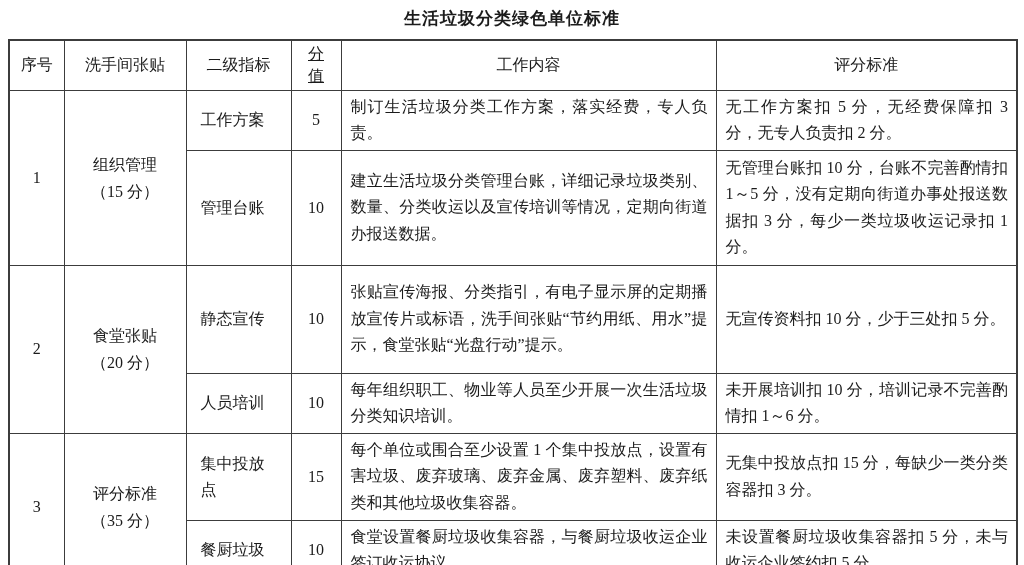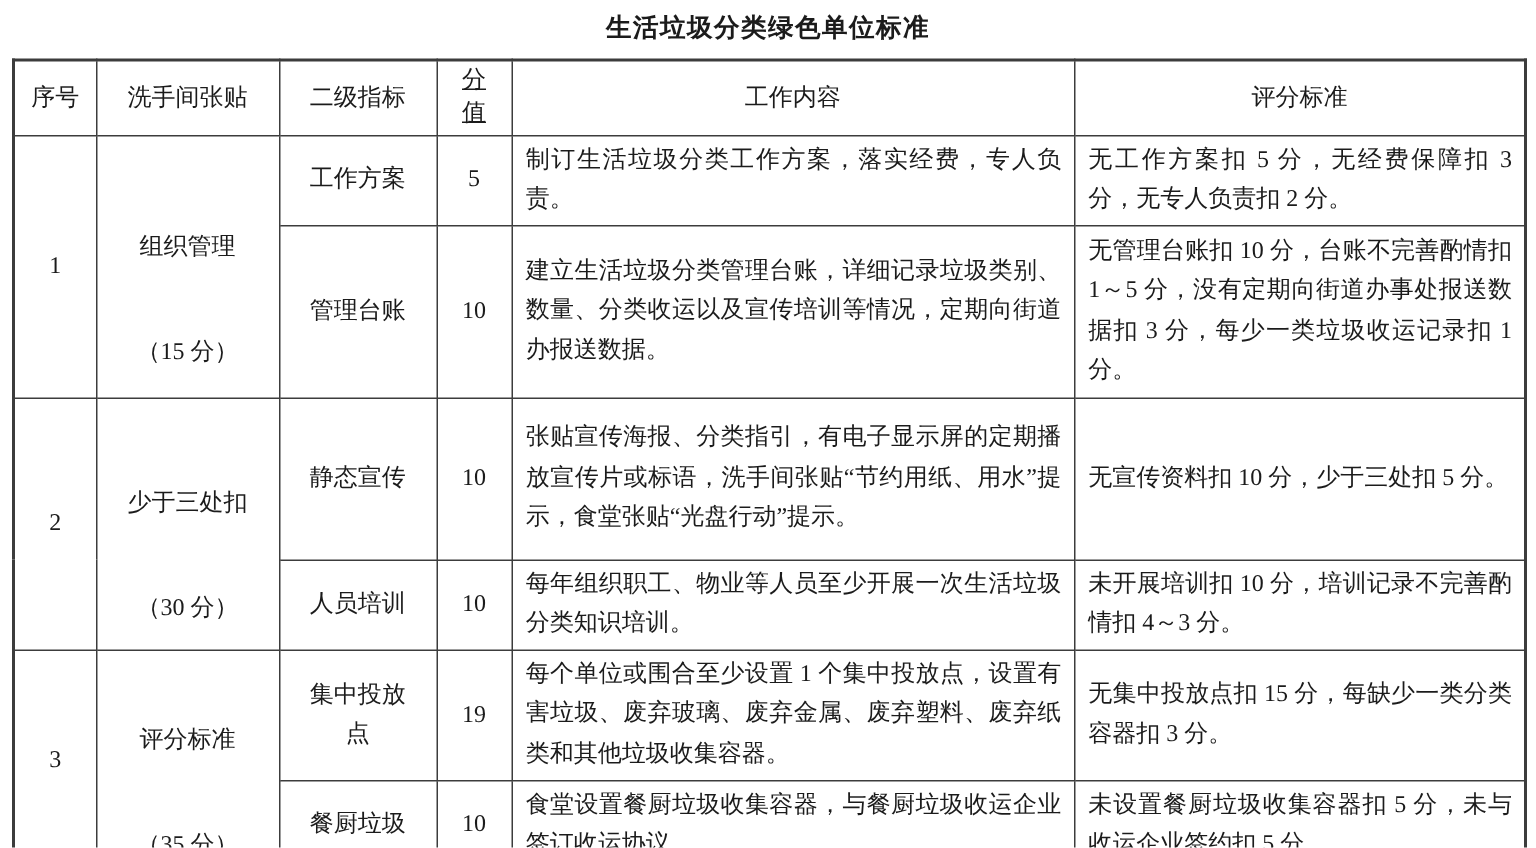--- a/index.html
+++ b/index.html
@@ -36,22 +36,22 @@
     padding: 2px 4px;
   }
   .std-table th.narrow { padding: 2px 13px; line-height: 22px; text-decoration: underline; }
   td.c-center { text-align: center; padding: 2px 6px; line-height: 24px; }
   td.c-text {
     text-align: justify;
     padding: 3px 8px 3px 9px;
     line-height: 26.5px;
     font-family: Liberation Serif, serif;
   }
-  td.c-sub { text-align: center; padding: 14px 14px; line-height: 26px; }
-  .ind-line { text-align: center; line-height: 27px; margin-top: 43px; }
+  td.c-sub { text-align: left; padding: 14px 14px; line-height: 26px; }
+  .ind-line { text-align: center; line-height: 27px; }
   tr.h-header  { height: 50px; }
   tr.h-r1 { height: 52px; }
   tr.h-r2 { height: 115px; }
   tr.h-r3 { height: 108px; }
   tr.h-r4 { height: 55px; }
   tr.h-r5 { height: 87px; }
   tr.h-r6 { height: 55px; }
 </style>
 </head>
 <body>
@@ -94,43 +94,43 @@
       <tr class="h-r2">
         <td class="c-sub">管理台账</td>
         <td class="c-center">10</td>
         <td class="c-text">建立生活垃圾分类管理台账，详细记录垃圾类别、数量、分类收运以及宣传培训等情况，定期向街道办报送数据。</td>
         <td class="c-text">无管理台账扣 10 分，台账不完善酌情扣 1～5 分，没有定期向街道办事处报送数据扣 3 分，每少一类垃圾收运记录扣 1 分。</td>
       </tr>
 
       <tr class="h-r3">
         <td class="c-center" rowspan="2">2</td>
         <td rowspan="2">
-          <div class="ind-line">少于三处扣</div>
-          <div class="ind-line">（30 分）</div>
+          <div class="ind-line">食堂张贴</div>
+          <div class="ind-line">（20 分）</div>
         </td>
         <td class="c-sub">静态宣传</td>
         <td class="c-center">10</td>
         <td class="c-text">张贴宣传海报、分类指引，有电子显示屏的定期播放宣传片或标语，洗手间张贴“节约用纸、用水”提示，食堂张贴“光盘行动”提示。</td>
         <td class="c-text">无宣传资料扣 10 分，少于三处扣 5 分。</td>
       </tr>
       <tr class="h-r4">
         <td class="c-sub">人员培训</td>
         <td class="c-center">10</td>
         <td class="c-text">每年组织职工、物业等人员至少开展一次生活垃圾分类知识培训。</td>
-        <td class="c-text">未开展培训扣 10 分，培训记录不完善酌情扣 4～3 分。</td>
+        <td class="c-text">未开展培训扣 10 分，培训记录不完善酌情扣 1～6 分。</td>
       </tr>
 
       <tr class="h-r5">
         <td class="c-center" rowspan="2">3</td>
         <td rowspan="2">
           <div class="ind-line">评分标准</div>
           <div class="ind-line">（35 分）</div>
         </td>
         <td class="c-sub">集中投放点</td>
-        <td class="c-center">19</td>
+        <td class="c-center">15</td>
         <td class="c-text">每个单位或围合至少设置 1 个集中投放点，设置有害垃圾、废弃玻璃、废弃金属、废弃塑料、废弃纸类和其他垃圾收集容器。</td>
         <td class="c-text">无集中投放点扣 15 分，每缺少一类分类容器扣 3 分。</td>
       </tr>
       <tr class="h-r6">
         <td class="c-sub">餐厨垃圾</td>
         <td class="c-center">10</td>
         <td class="c-text">食堂设置餐厨垃圾收集容器，与餐厨垃圾收运企业签订收运协议。</td>
         <td class="c-text">未设置餐厨垃圾收集容器扣 5 分，未与收运企业签约扣 5 分。</td>
       </tr>
     </tbody>

